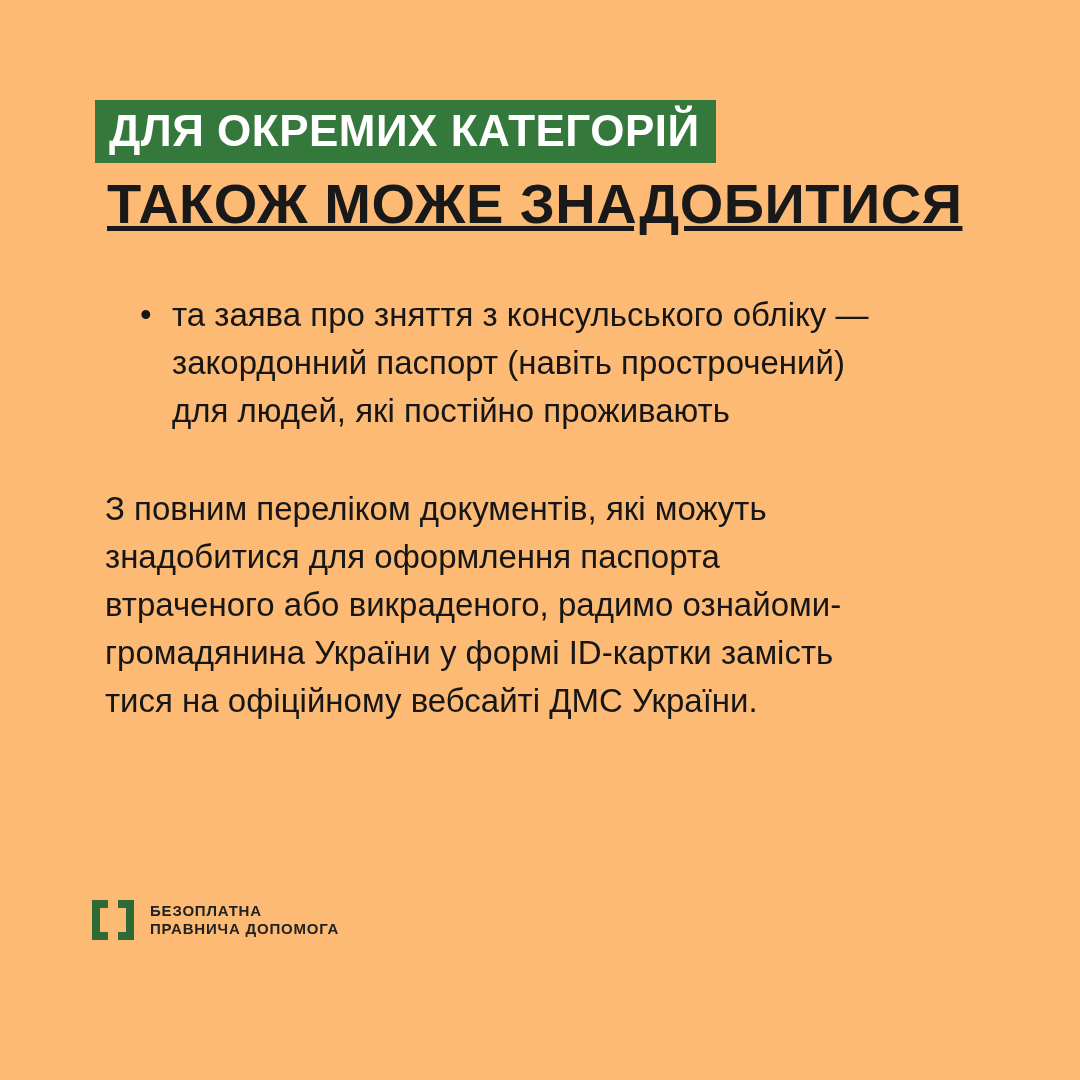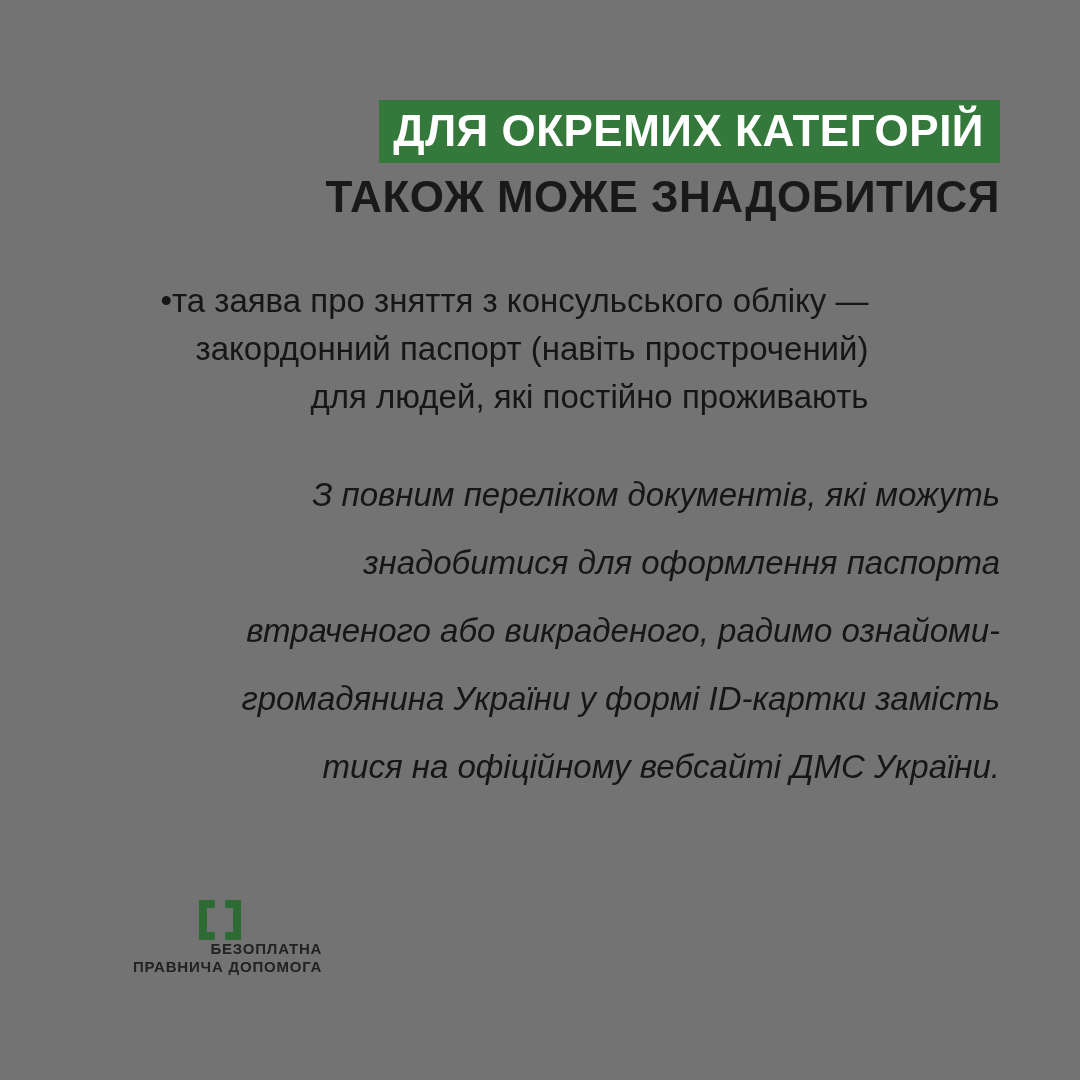--- a/index.html
+++ b/index.html
@@ -1,46 +1,46 @@
 <!DOCTYPE html>
 <html><head>
 <meta charset="utf-8">
 <style>
   html, body { margin: 0; padding: 0; }
   .card {
     position: relative;
     width: 1080px;
     height: 1080px;
-    background: #737373;
+    background: #fdba74;
     font-family: "Liberation Sans", "DejaVu Sans", sans-serif;
     color: #161616;
     overflow: hidden;
     box-sizing: border-box;
-    text-align: right;
   }
   .content { padding: 100px 80px 0 95px; }
 
   
   .h-highlight {
     display: inline-block;
     background: #35783c;
     color: #ffffff;
     font-size: 44px;
     font-weight: 800;
     letter-spacing: 0.5px;
     line-height: 1;
     padding: 9px 16px 10px 14px;
   }
   .h-second {
     margin: 10px 0 0 12px;
-    font-size: 44px;
+    font-size: 56px;
     font-weight: 800;
     letter-spacing: 0.5px;
     color: #191919;
     line-height: 1.1;
+    text-decoration: underline;
   }
 
   
   .bullet-item {
     display: flex;
     margin: 56px 0 0 45px;
   }
   .bullet-marker {
     width: 32px;
     flex: 0 0 32px;
@@ -54,35 +54,32 @@
     line-height: 48px;
     color: #161616;
   }
 
   
   .note {
     margin: 50px 0 0 10px;
   }
   .note span {
     display: block;
-    font-style: italic;
     font-size: 33px;
     line-height: 48px;
     color: #161616;
-    margin-top: 20px;
   }
 
   
   .footer {
     position: absolute;
-    left: 117px;
+    left: 92px;
     top: 900px;
     display: flex;
     align-items: center;
-    flex-direction: column;
   }
   .brackets { display: flex; }
   .bracket {
     width: 15px;
     height: 24px;
     border: 8px solid #2d6a34;
     box-sizing: content-box;
   }
   .bracket.left  { border-right: none; width: 8px; }
   .bracket.right { border-left: none;  width: 8px; margin-left: 10px; }

